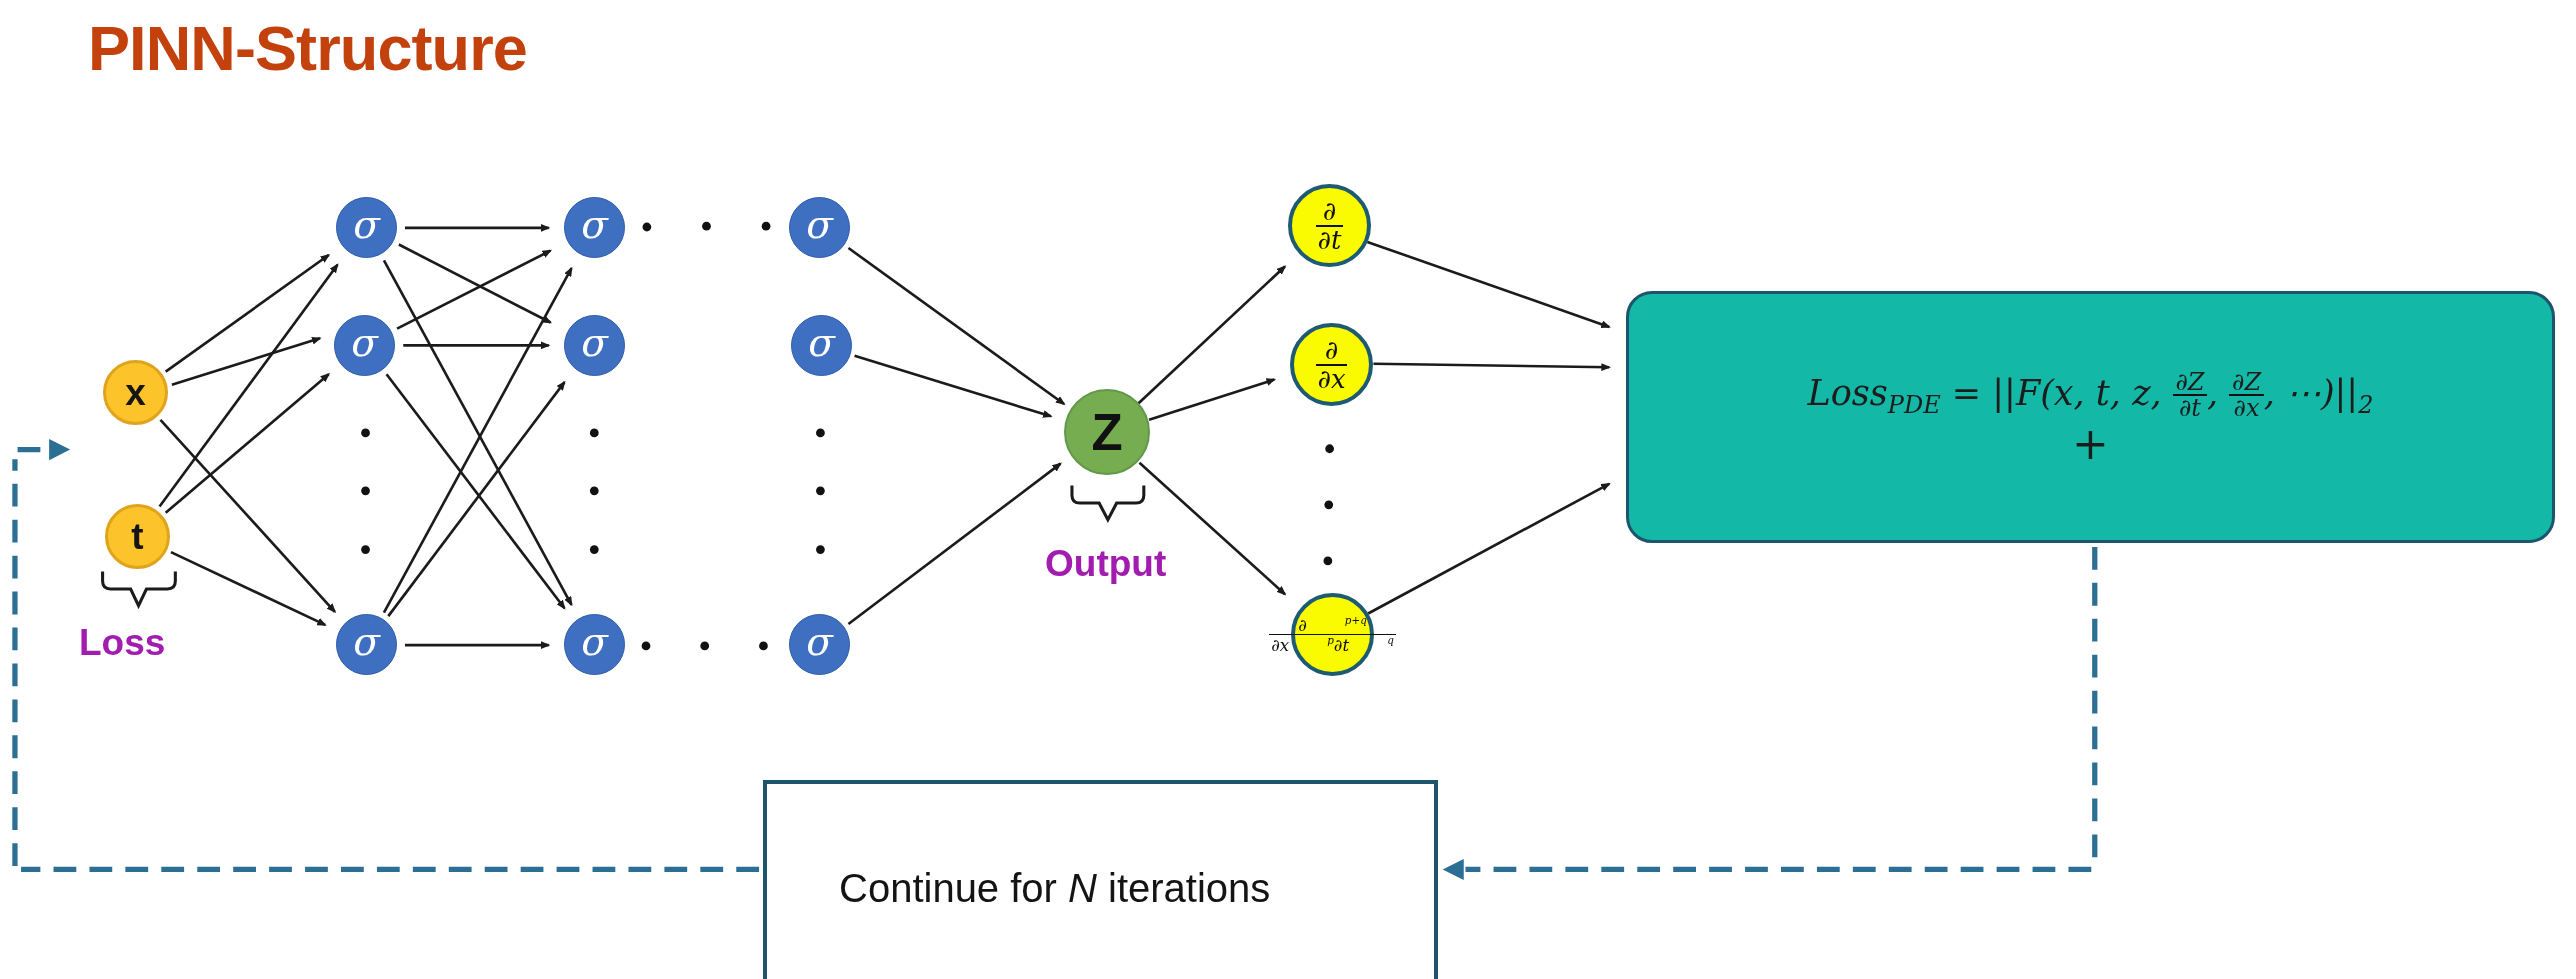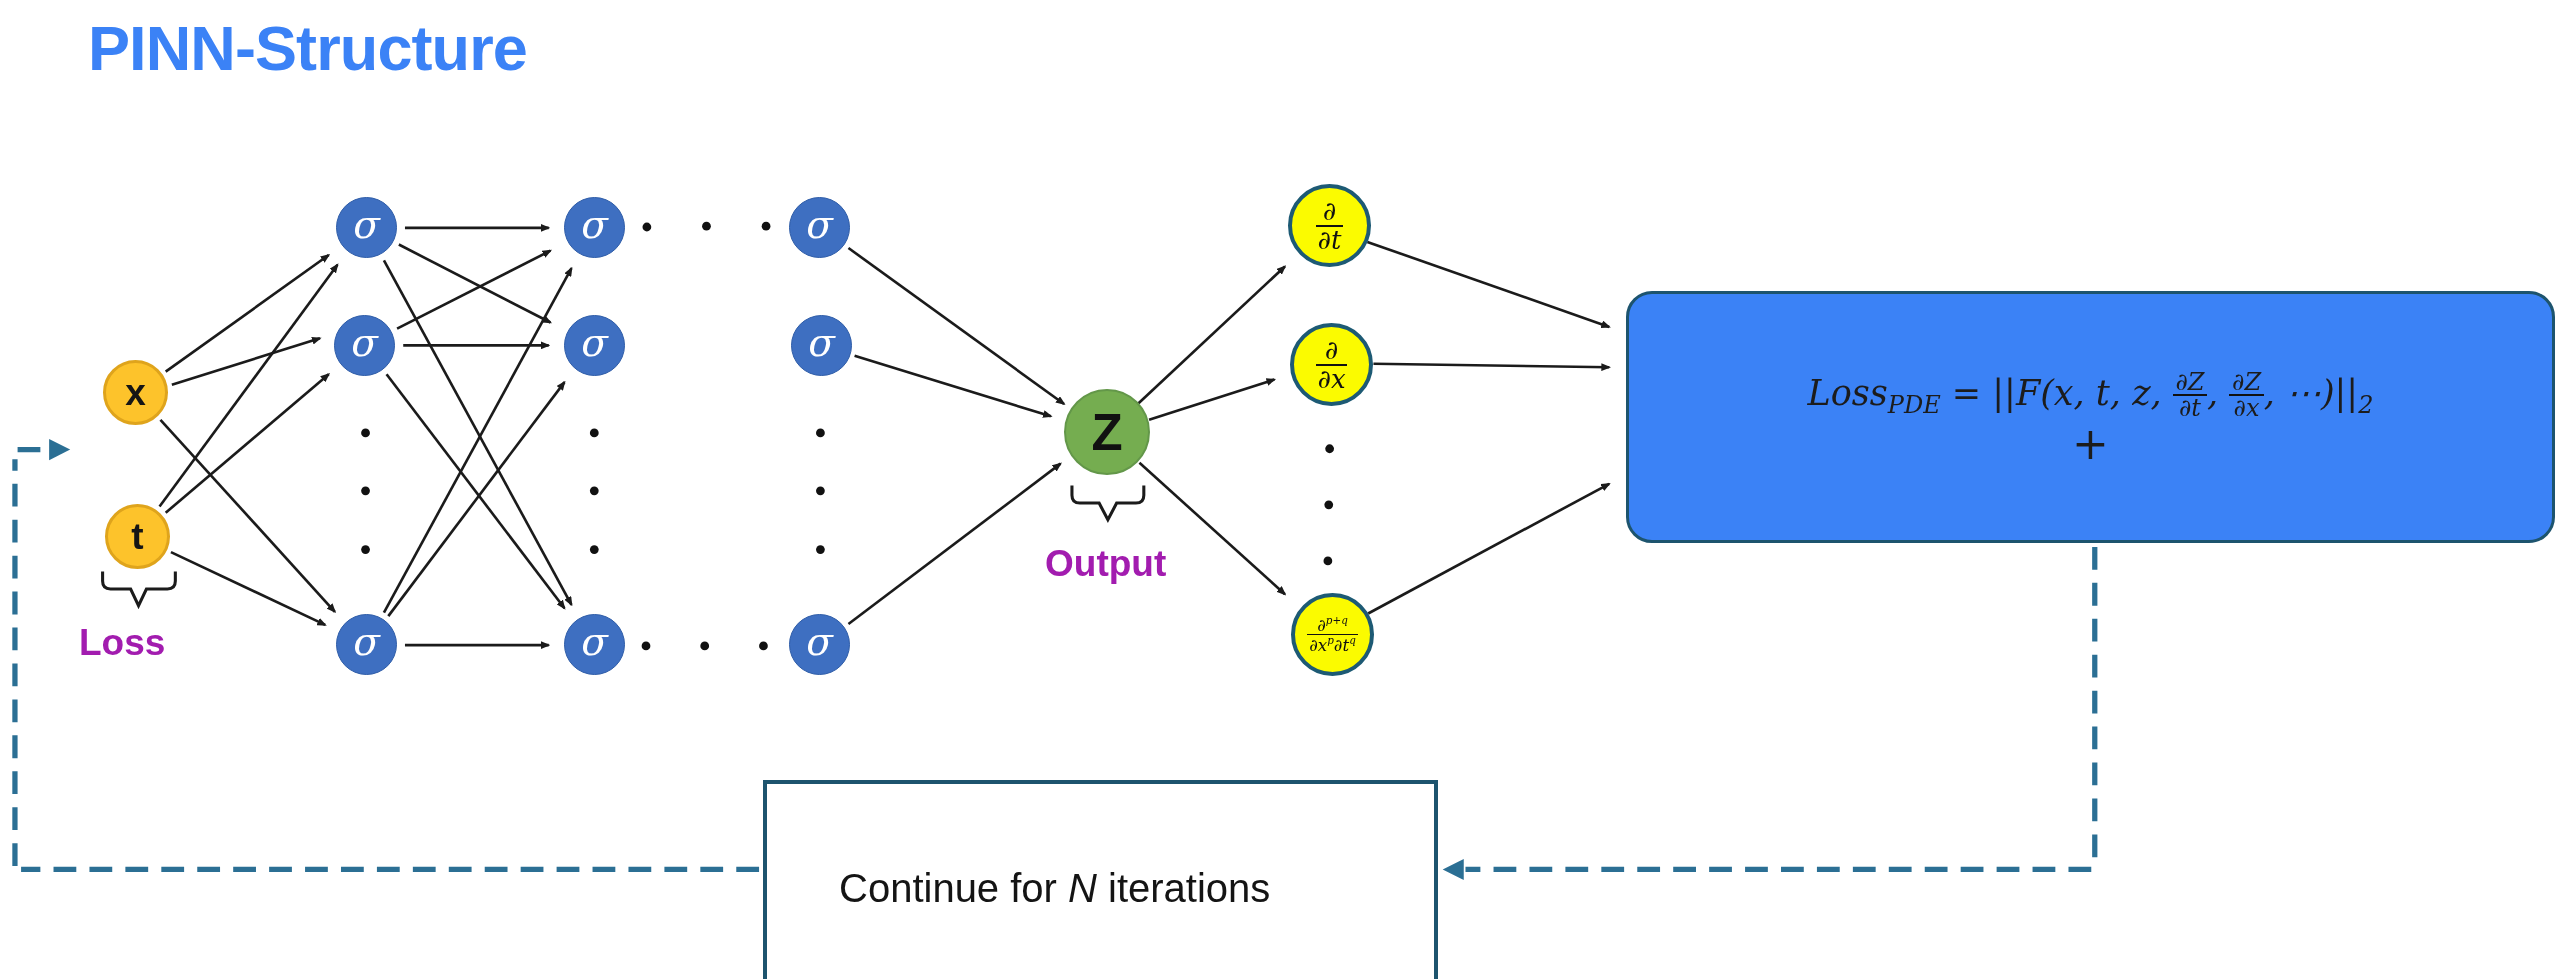--- a/index.html
+++ b/index.html
@@ -1,41 +1,41 @@
 <!DOCTYPE html>
 <html style="font-size:14px"><head>
 <meta charset="utf-8">
 <style>
   html,body{margin:0;padding:0;background:#ffffff;}
   .canvas{position:relative;width:2576px;height:979px;background:#ffffff;overflow:hidden;
           font-family:"Liberation Sans",sans-serif;}
   .wires{position:absolute;left:0;top:0;width:2576px;height:979px;}
-  .title{position:absolute;left:88px;top:12.3px;font-size:63px;font-weight:bold;color:#3b82f6;
+  .title{position:absolute;left:88px;top:12.3px;font-size:63px;font-weight:bold;color:#c2410c;
          letter-spacing:-0.9px;}
   .node{position:absolute;border-radius:50%;display:flex;align-items:center;justify-content:center;
         box-sizing:border-box;}
   .in-node{width:65px;height:65px;background:#fdc32b;border:3.5px solid #dfa41c;
            font-size:37px;font-weight:bold;color:#151515;}
   .sig-node{width:61px;height:61px;background:#3e6fc1;border:1.8px solid #2f5da8;
             font-family:"DejaVu Serif",serif;font-style:italic;font-size:39px;color:#ffffff;
             padding-bottom:5.3px;}
   .z-node{width:86px;height:86px;background:#75ad50;border:2.6px solid #639749;
           font-size:51px;font-weight:bold;color:#111;}
   .y-node{width:83px;height:83px;background:#fbfb00;border:4.4px solid #1d5a74;
           font-family:"DejaVu Serif",serif;font-style:italic;color:#111;}
   .frac{display:inline-block;text-align:center;vertical-align:middle;line-height:1.02;}
   .frac .num{display:block;border-bottom:2.6px solid #111;padding:0 2.6px;}
   .frac .den{display:block;padding:0 1.8px;}
   .y-node .frac{font-size:26px;}
   .y-small .frac{font-size:16.7px;line-height:1.1;}
   .y-small .frac .num{border-bottom-width:1.8px;}
-  sup{font-size:0.62em;} 
+  sup{font-size:0.62em;margin-left:38px;} 
   .lbl{position:absolute;font-weight:bold;color:#a21caf;font-size:37px;}
   .lossbox{position:absolute;left:1626px;top:291px;width:929px;height:252px;box-sizing:border-box;
-           border:3.5px solid #1d546e;border-radius:26px;background:#3b82f6;
+           border:3.5px solid #1d546e;border-radius:26px;background:#14b8a6;
            display:flex;flex-direction:column;align-items:center;justify-content:center;row-gap:3.5px;}
   .eq{font-family:"DejaVu Serif",serif;font-style:italic;font-size:35px;color:#1c1c1c;white-space:nowrap;}
   .eq .frac{font-size:24px;}
   .eq sub{font-size:24px;}
   .plus{font-family:"DejaVu Serif",serif;font-size:44px;color:#1c1c1c;line-height:0.9;}
   .fbbox{position:absolute;left:763px;top:780px;width:675px;height:216px;box-sizing:border-box;
          border:4.4px solid #1d546e;background:#fff;display:flex;flex-direction:column;
          justify-content:center;padding-left:72px;}
   .fbline{font-size:40px;color:#141414;white-space:nowrap;}
   .fbline .var{font-style:italic;}

